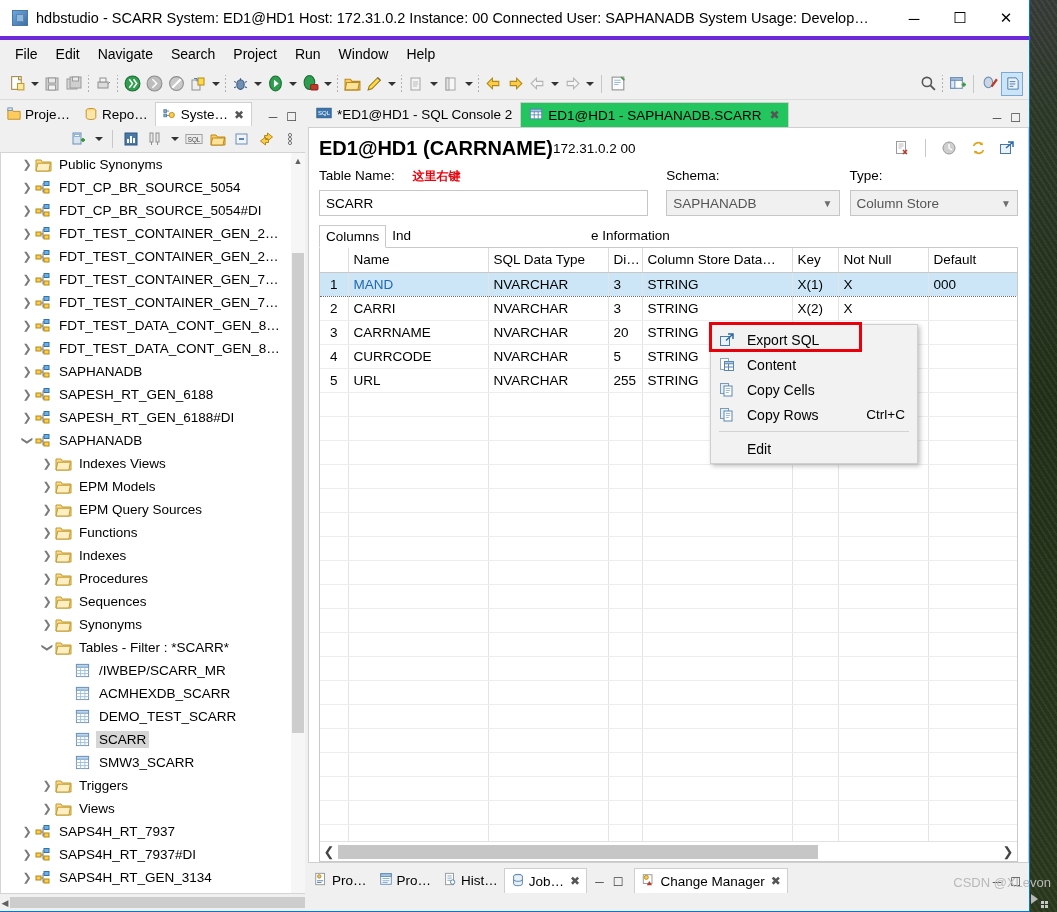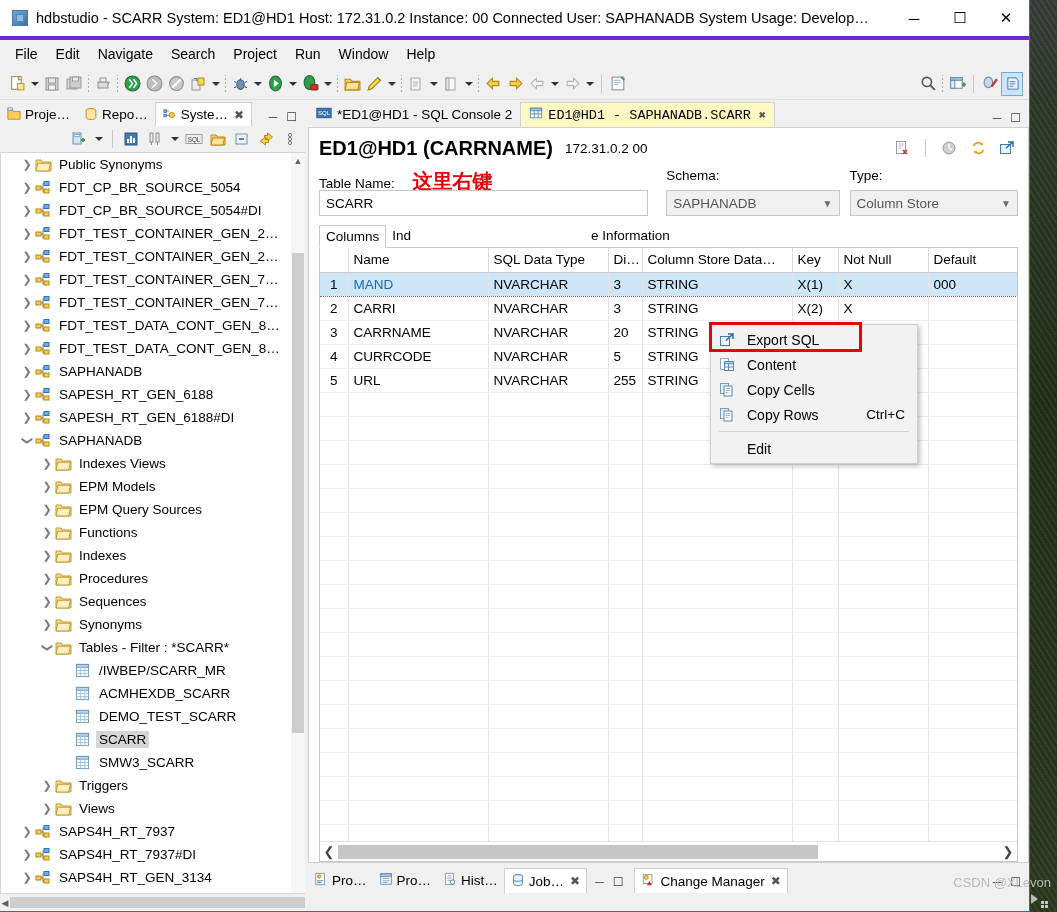--- a/index.html
+++ b/index.html
@@ -98,44 +98,44 @@
   #tree-vthumb{position:absolute;left:1px;width:12px;top:100px;height:480px;background:#cdcdcd;}
   #left-hscroll{height:17px;flex:0 0 auto;background:#f0f0f0;display:flex;align-items:center;}
   .hs-arrow{width:16px;height:17px;display:flex;align-items:center;justify-content:center;font-size:9px;color:#606060;}
   #left-hthumb{height:11px;background:#cdcdcd;width:470px;}
   
   #right-panel{flex:1 1 auto;display:flex;flex-direction:column;min-width:0;background:#f0f0f0;padding-left:3px;}
   #editor-tabs{height:27px;display:flex;align-items:flex-end;flex:0 0 auto;background:#f0f0f0;}
   .etab{
     display:flex;align-items:center;gap:5px;height:25px;padding:0 8px;font-size:13.5px;color:#000;white-space:nowrap;
   }
-  .etab.active{background:#fef9c3;border:1px solid #cfcfcf;border-bottom:none;position:relative;z-index:2;font-family:Liberation Mono, monospace;}
+  .etab.active{background:#22c55e;border:1px solid #cfcfcf;border-bottom:none;position:relative;z-index:2;}
   .etab.inactive{background:#f0f0f0;}
   .etab .xclose{font-size:12px;color:#555;margin-left:3px;}
   #editor-body{
     flex:1 1 auto;min-height:0;background:#fff;border:1px solid #cfcfcf;display:flex;flex-direction:column;position:relative;
   }
   #ed-header{height:40px;display:flex;align-items:center;padding:0 10px;flex:0 0 auto;}
   #ed-title{font-size:20px;font-weight:bold;color:#000;}
-  #ed-host{font-size:13.5px;color:#000;margin-left:12px;}
+  #ed-host{font-size:13.5px;color:#000;}
   #ed-header-icons{margin-left:auto;display:flex;align-items:center;gap:7px;}
   #form-row{display:flex;align-items:flex-start;padding:0 10px;gap:0;flex:0 0 auto;}
   .fcol{display:flex;flex-direction:column;}
   .flabel{font-size:13.5px;color:#000;margin-bottom:4px;height:18px;}
   .finput{
     height:26px;border:1px solid #c6c6c6;background:#fff;font-size:13.5px;color:#000;
     padding:0 6px;display:flex;align-items:center;
   }
   .fselect{
     height:26px;border:1px solid #c6c6c6;background:#f0f0f0;font-size:13.5px;color:#555;
     display:flex;align-items:center;padding-left:6px;
   }
   .fselect .cv{flex:1 1 auto;}
   .fsel-arrow{width:22px;height:24px;display:flex;align-items:center;justify-content:center;color:#6d6d6d;font-size:10px;}
-  #hint-cn{color:#e8000b;font-size:20px;font-weight:bold;margin-left:14px;align-self:flex-start;}
+  #hint-cn{color:#e8000b;font-size:12px;font-weight:bold;margin-left:14px;align-self:flex-start;}
   
   #inner-tabs{display:flex;align-items:flex-end;height:24px;margin:8px 10px 0 10px;flex:0 0 auto;border-bottom:1px solid #c9c9c9;}
   .itab{height:23px;padding:0 6px;font-size:13.5px;color:#000;display:flex;align-items:center;white-space:nowrap;}
   .itab.active{background:#fff;border:1px solid #c9c9c9;border-bottom:1px solid #fff;margin-bottom:-1px;}
   
   #grid-wrap{flex:1 1 auto;min-height:0;margin:0 10px 0 10px;border:1px solid #c9c9c9;border-top:none;display:flex;flex-direction:column;background:#fff;overflow:hidden;}
   #grid{flex:1 1 auto;min-height:0;overflow:hidden;}
   table.gt{border-collapse:collapse;width:100%;table-layout:fixed;font-size:13.5px;}
   table.gt th{
     background:#fff;border-right:1px solid #dcdcdc;border-bottom:1px solid #c9c9c9;

